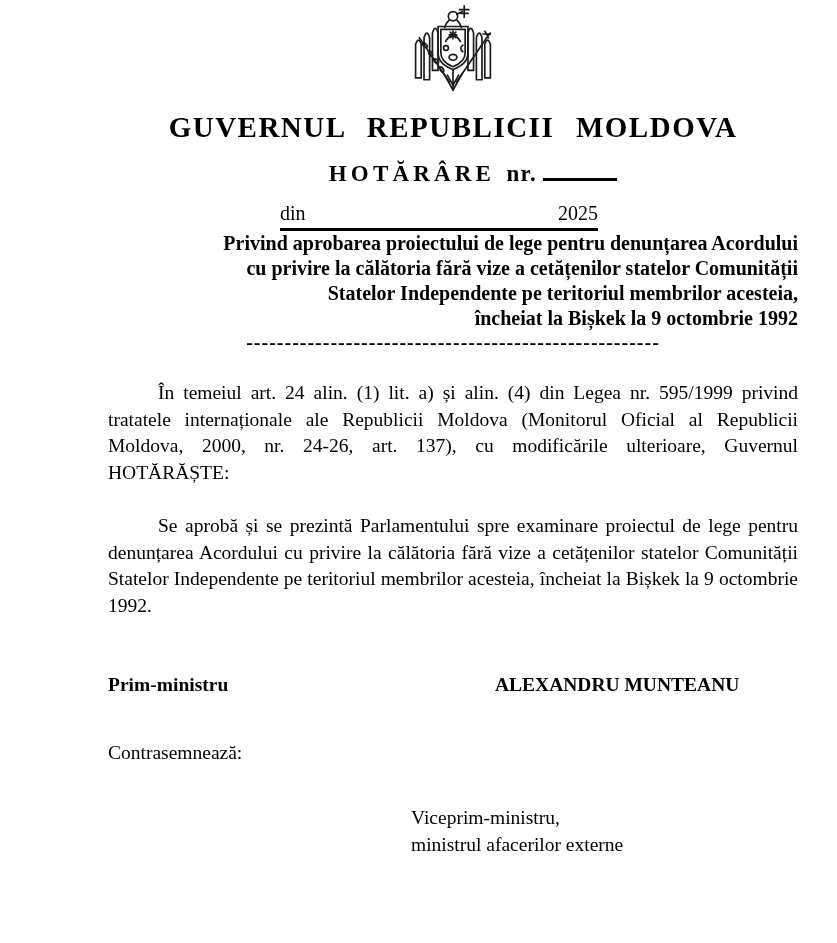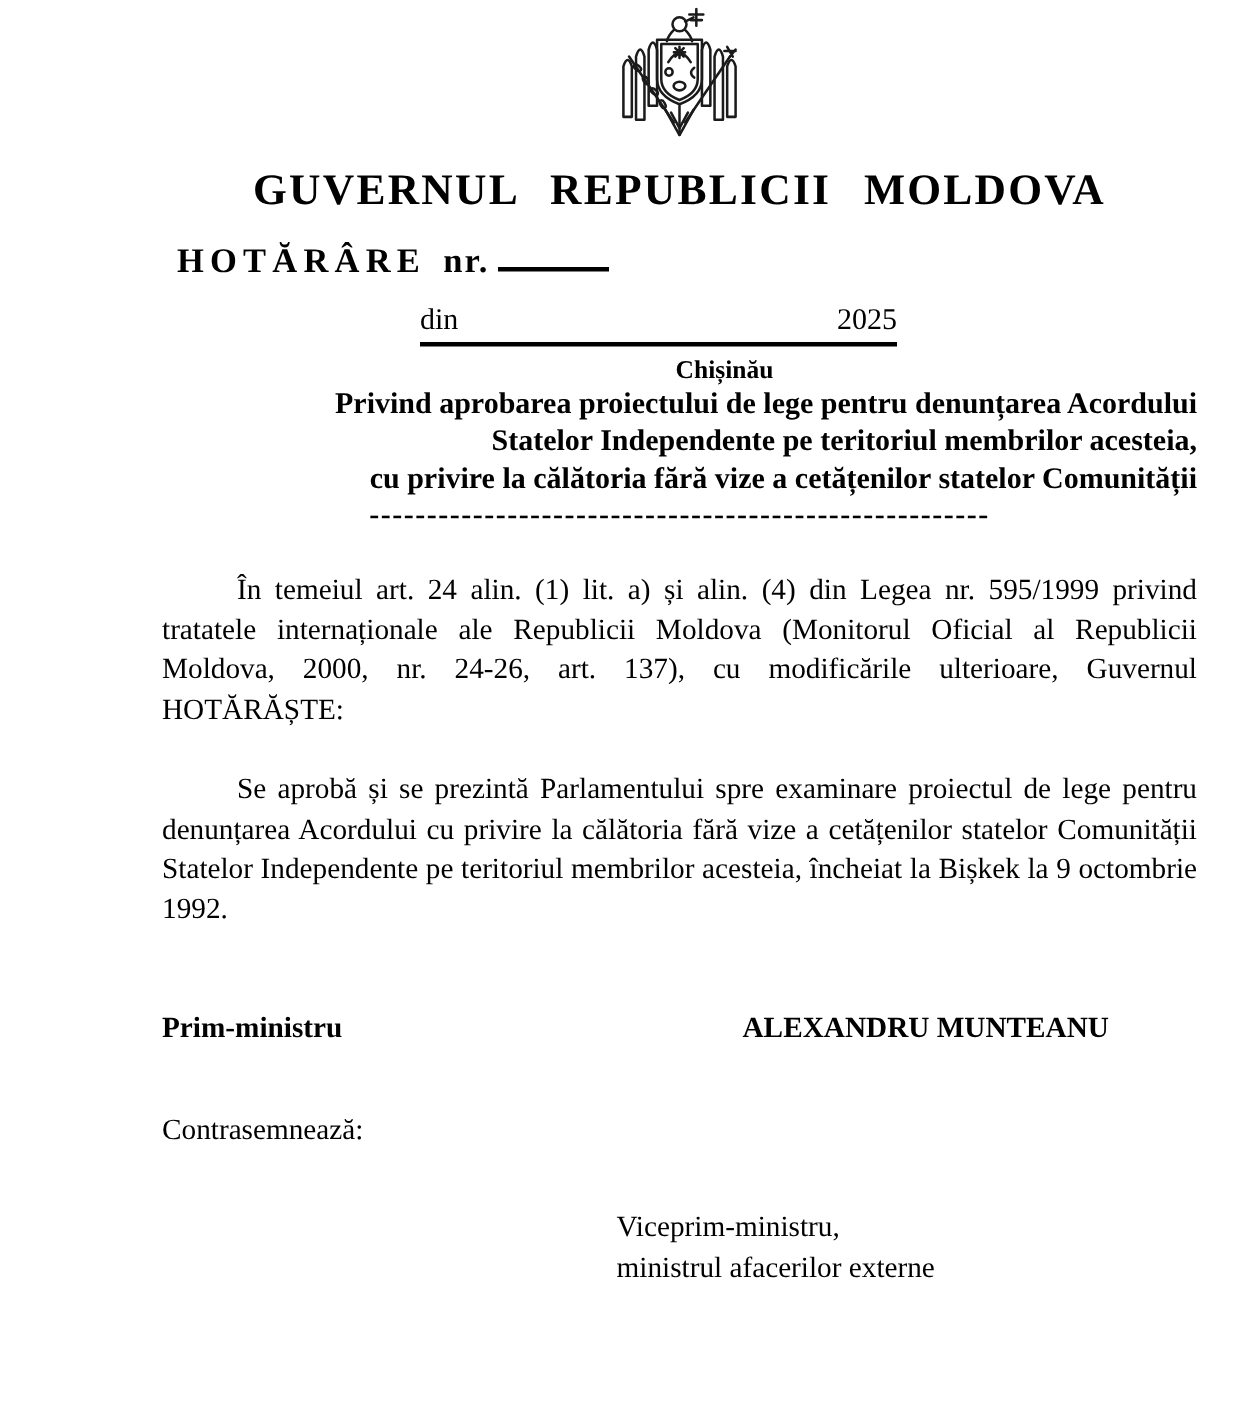--- a/index.html
+++ b/index.html
@@ -24,24 +24,25 @@
     font-size: 29px;
     font-weight: bold;
     letter-spacing: 1.5px;
     word-spacing: 13px;
     text-align: center;
     white-space: nowrap;
   }
 
   .doc-type-line {
     margin-top: 17px;
+    text-align: center;
     font-weight: bold;
     font-size: 23px;
     position: relative;
-    left: 10px;
+    left: 20px;
     white-space: nowrap;
   }
   .doc-type { letter-spacing: 0.18em; }
   .doc-number-label { letter-spacing: 0.06em; }
   .number-blank {
     display: inline-block;
     width: 74px;
     border-bottom: 3px solid #000;
     height: 0.8em;
     margin-left: 6px;
@@ -152,26 +153,26 @@
   <div class="doc-type-line">
     <span class="doc-type">HOTĂRÂRE</span>&nbsp;
     <span class="doc-number-label">nr.</span><span class="number-blank"></span>
   </div>
 
   <div class="date-line">
     <span>din</span>
     <span>2025</span>
   </div>
 
-  <div class="city">Chișinău</div>
 
   <div class="doc-title">
     <div>Privind aprobarea proiectului de lege pentru denunțarea Acordului</div>
+    <div>cu privire la călătoria fără vize a cetățenilor statelor Comunității</div>
     <div>Statelor Independente pe teritoriul membrilor acesteia,</div>
-    <div>cu privire la călătoria fără vize a cetățenilor statelor Comunității</div>
+    <div>încheiat la Bișkek la 9 octombrie 1992</div>
   </div>
   <div class="divider">------------------------------------------------------</div>
 
   <p class="body-paragraph">În temeiul art. 24 alin. (1) lit. a) și alin. (4) din Legea nr. 595/1999 privind tratatele internaționale ale Republicii Moldova (Monitorul Oficial al Republicii Moldova, 2000, nr. 24-26, art. 137), cu modificările ulterioare, Guvernul HOTĂRĂȘTE:</p>
   <p class="body-paragraph">Se aprobă și se prezintă Parlamentului spre examinare proiectul de lege pentru denunțarea Acordului cu privire la călătoria fără vize a cetățenilor statelor Comunității Statelor Independente pe teritoriul membrilor acesteia, încheiat la Bișkek la 9 octombrie 1992.</p>
 
   <div class="sig-section">
     <div class="sig-row sig-row-pm">
       <div class="sig-left">Prim-ministru</div>
       <div class="sig-right">ALEXANDRU MUNTEANU</div>

